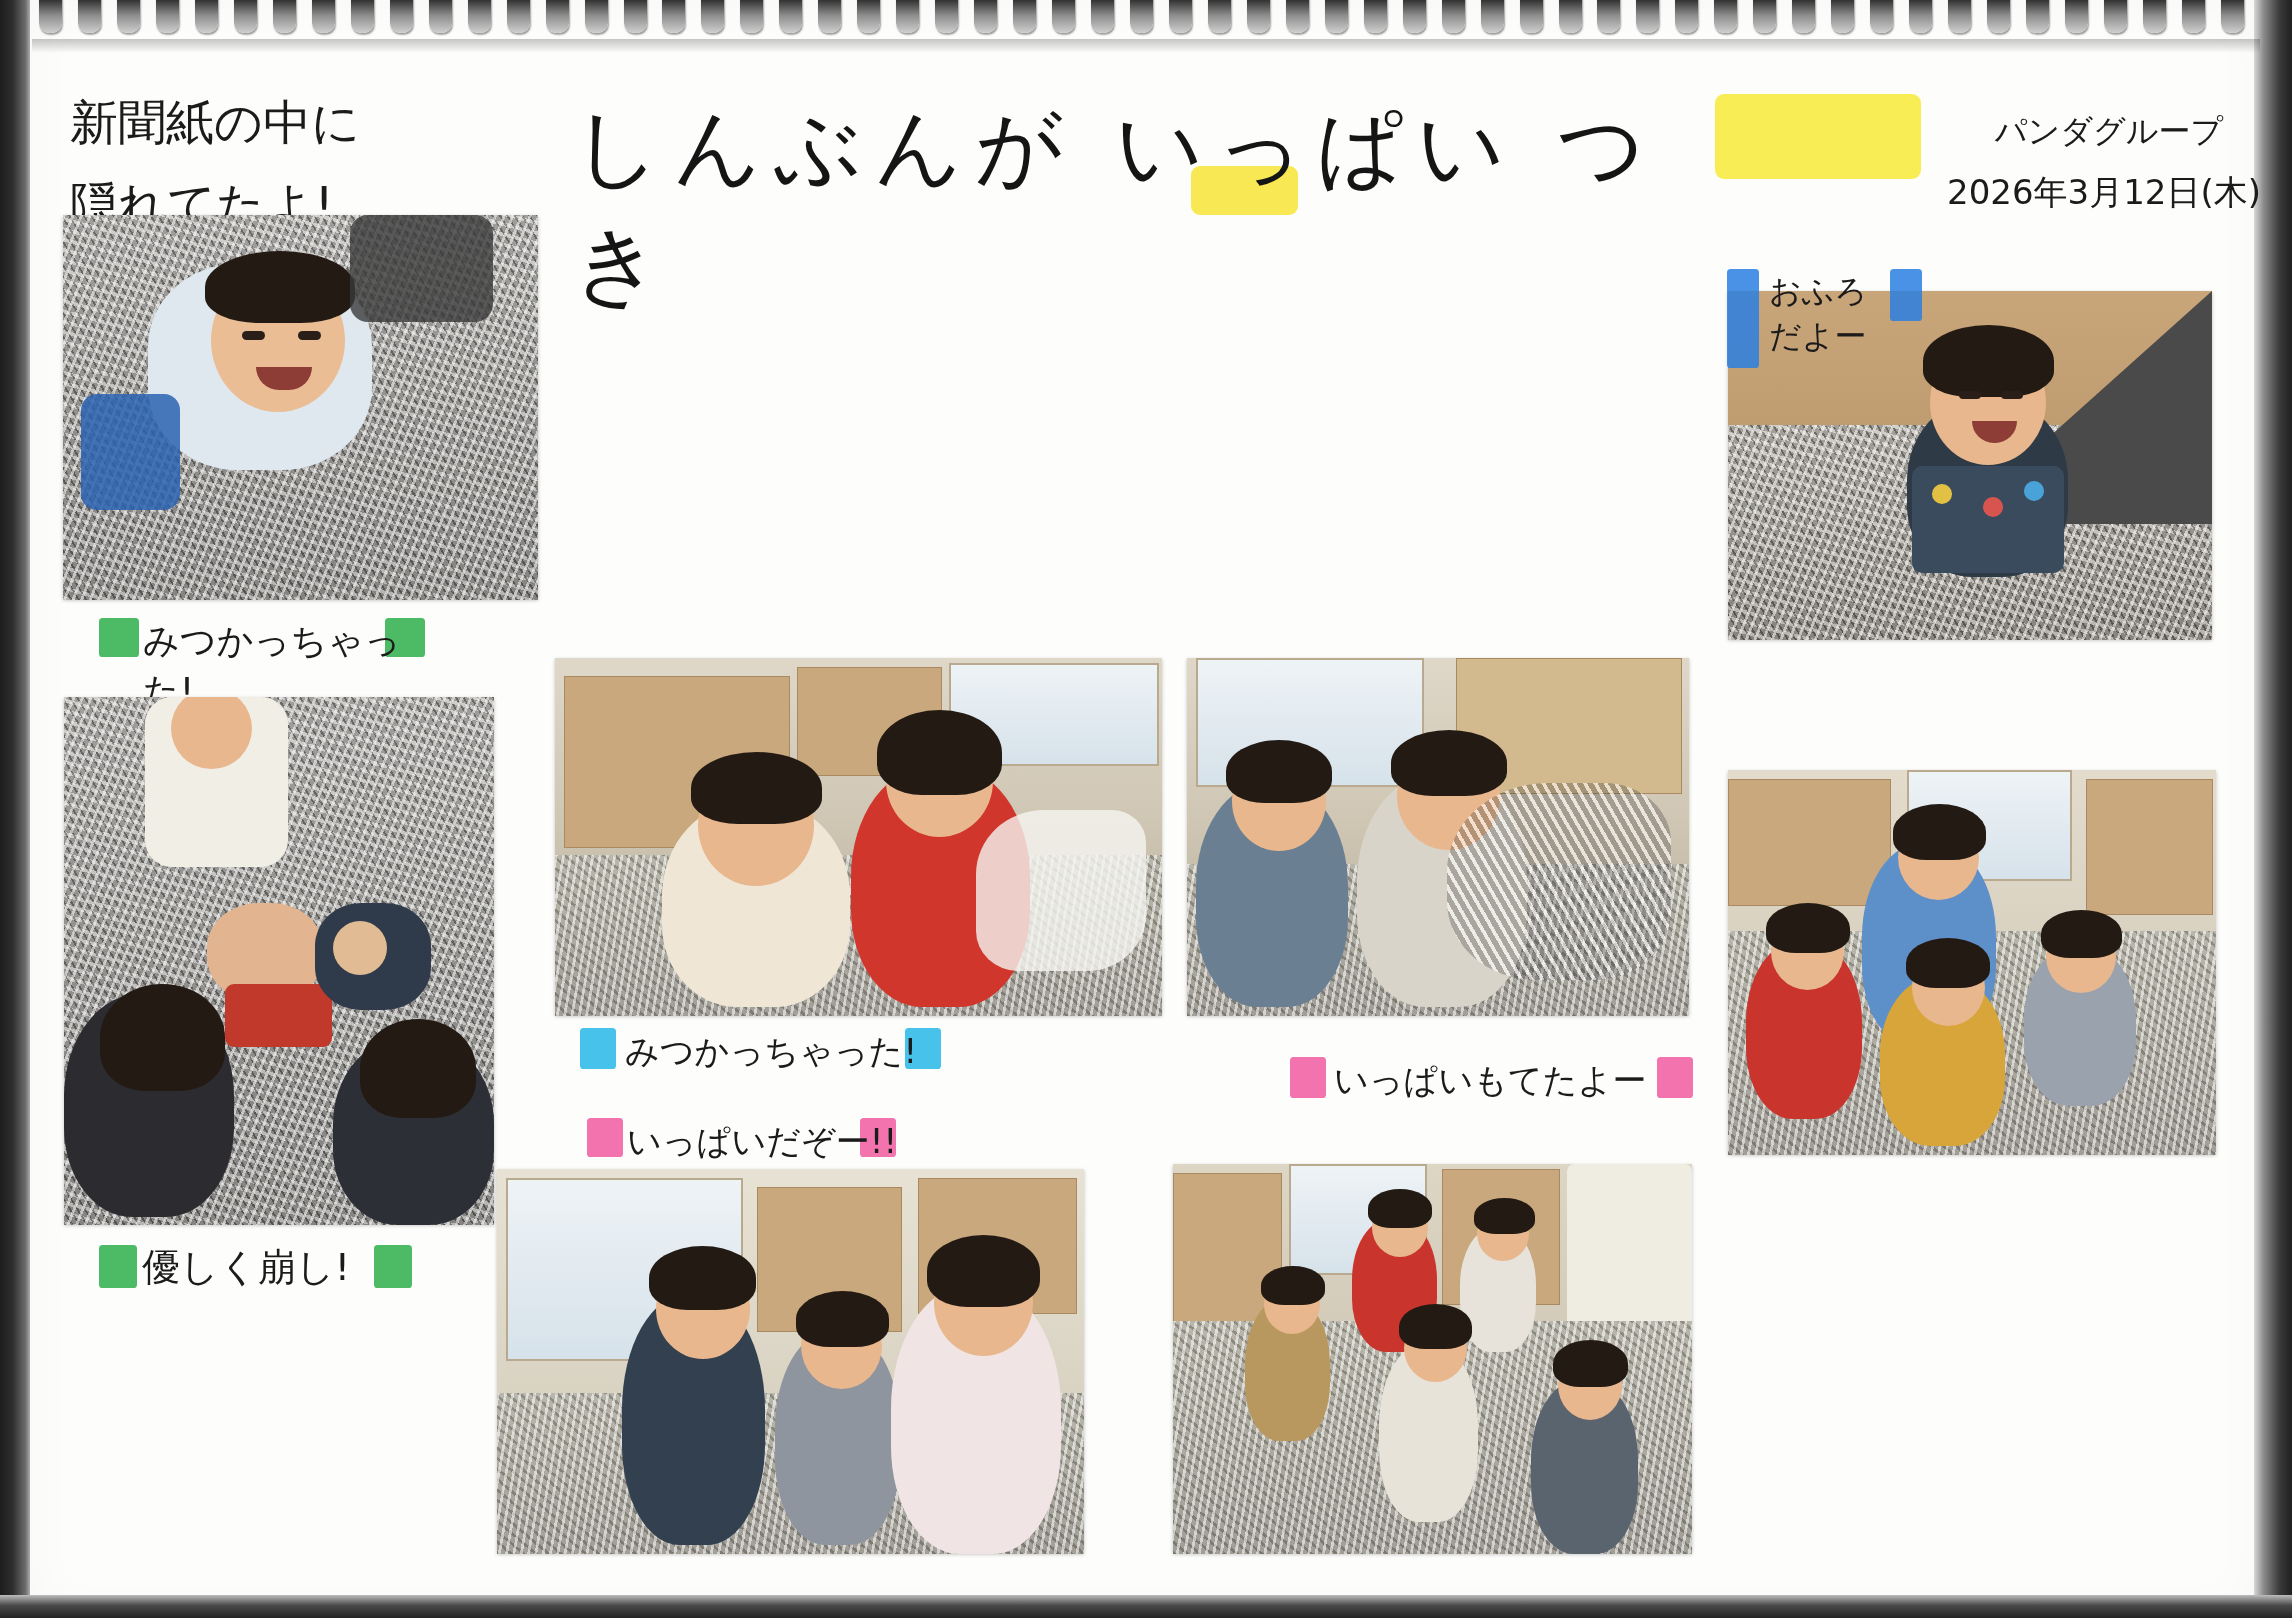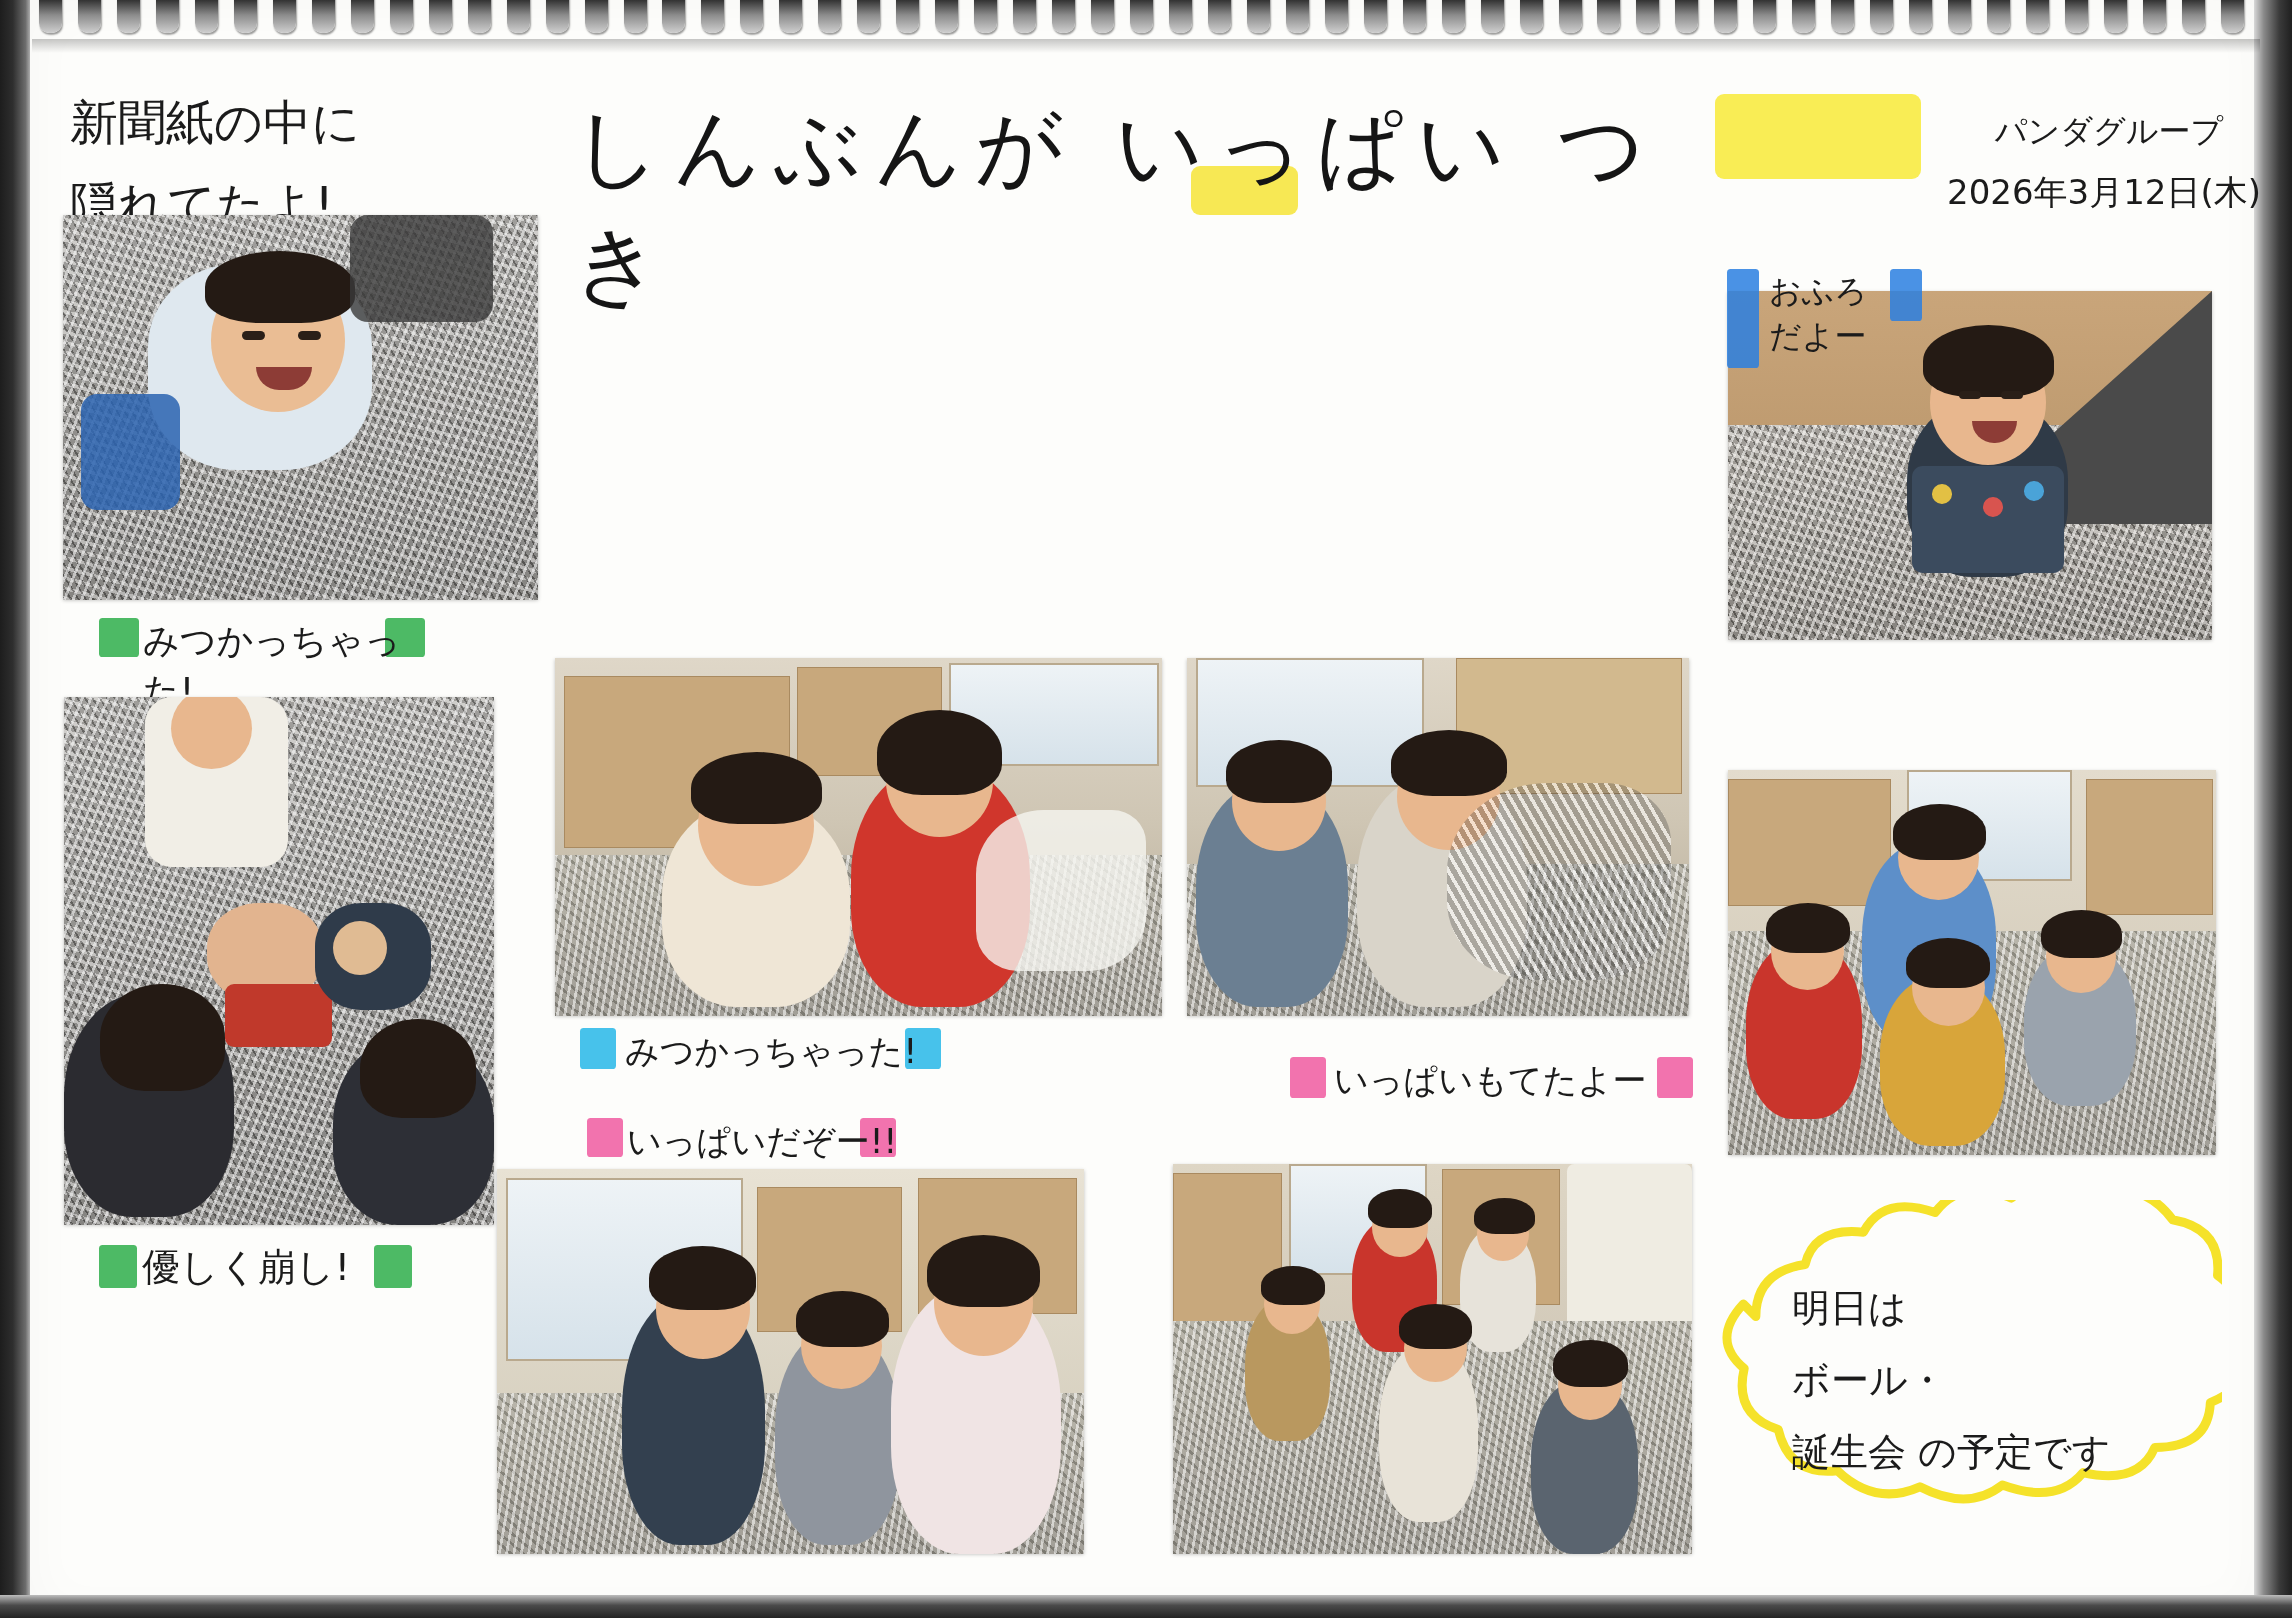--- a/index.html
+++ b/index.html
@@ -413,28 +413,15 @@
     <div class="head" style="left:91px;top:111px;width:56px;height:59px;"></div>
     <div class="hair" style="left:88px;top:102px;width:64px;height:39px;"></div>
     <div class="kid" style="left:206px;top:179px;width:99px;height:179px;background:#e8e3d8;"></div>
     <div class="head" style="left:231px;top:150px;width:63px;height:68px;"></div>
     <div class="hair" style="left:226px;top:140px;width:73px;height:45px;"></div>
     <div class="kid" style="left:358px;top:215px;width:107px;height:175px;background:#5a646f;"></div>
     <div class="head" style="left:385px;top:186px;width:64px;height:70px;"></div>
     <div class="hair" style="left:380px;top:176px;width:75px;height:47px;"></div>
   </div>
 
-  <div class="yellow-cloud">
-    <svg class="cloud-svg" viewBox="0 0 560 400" preserveAspectRatio="none">
-      <path d="M40,130 q0,-50 55,-58 q10,-42 65,-36 q22,-42 80,-22
-               q30,-40 85,-16 q40,-34 95,-6 q52,-14 85,30
-               q55,10 50,62 q42,30 18,76 q28,44 -26,66
-               q-2,50 -62,50 q-18,42 -80,28 q-30,36 -90,14
-               q-38,30 -92,2 q-50,22 -92,-18 q-54,6 -66,-46
-               q-50,-16 -38,-68 q-38,-32 -1,-72 z" fill="none" stroke="#f5e22a" stroke-width="10" stroke-linejoin="round"></path>
-    </svg>
-    <div class="yellow-cloud-text">明日は
-ボール・
-誕生会 の予定です</div>
-  </div>
 
 </div>
 
 
 </body></html>

